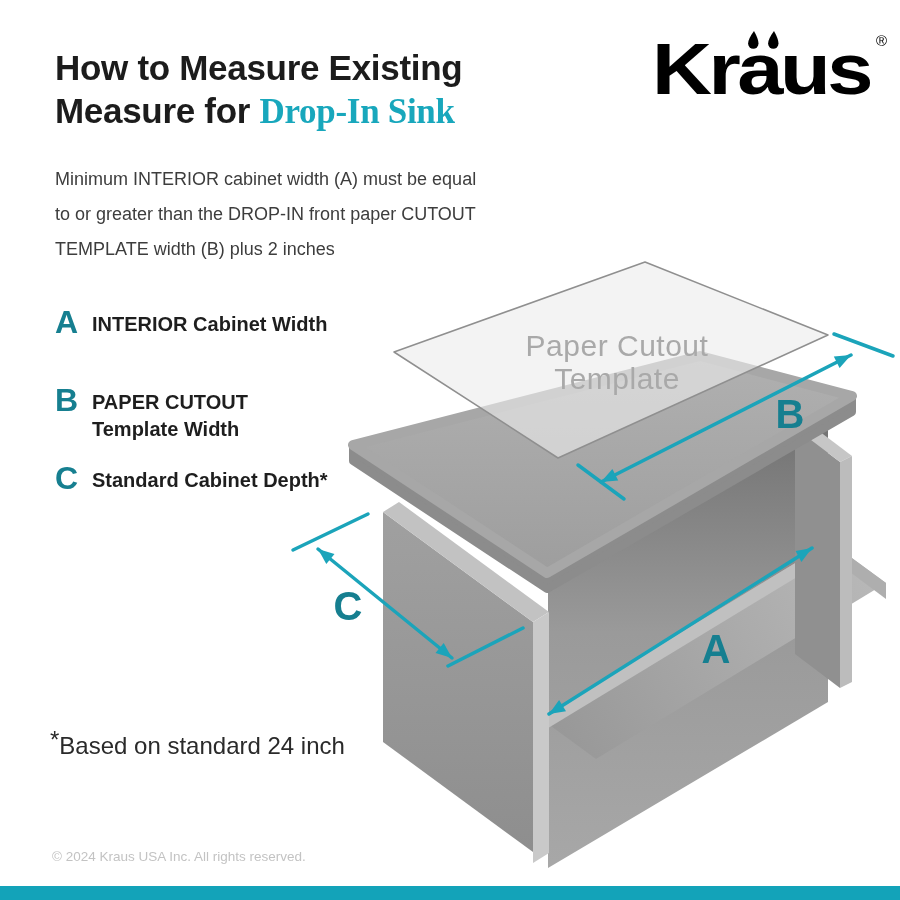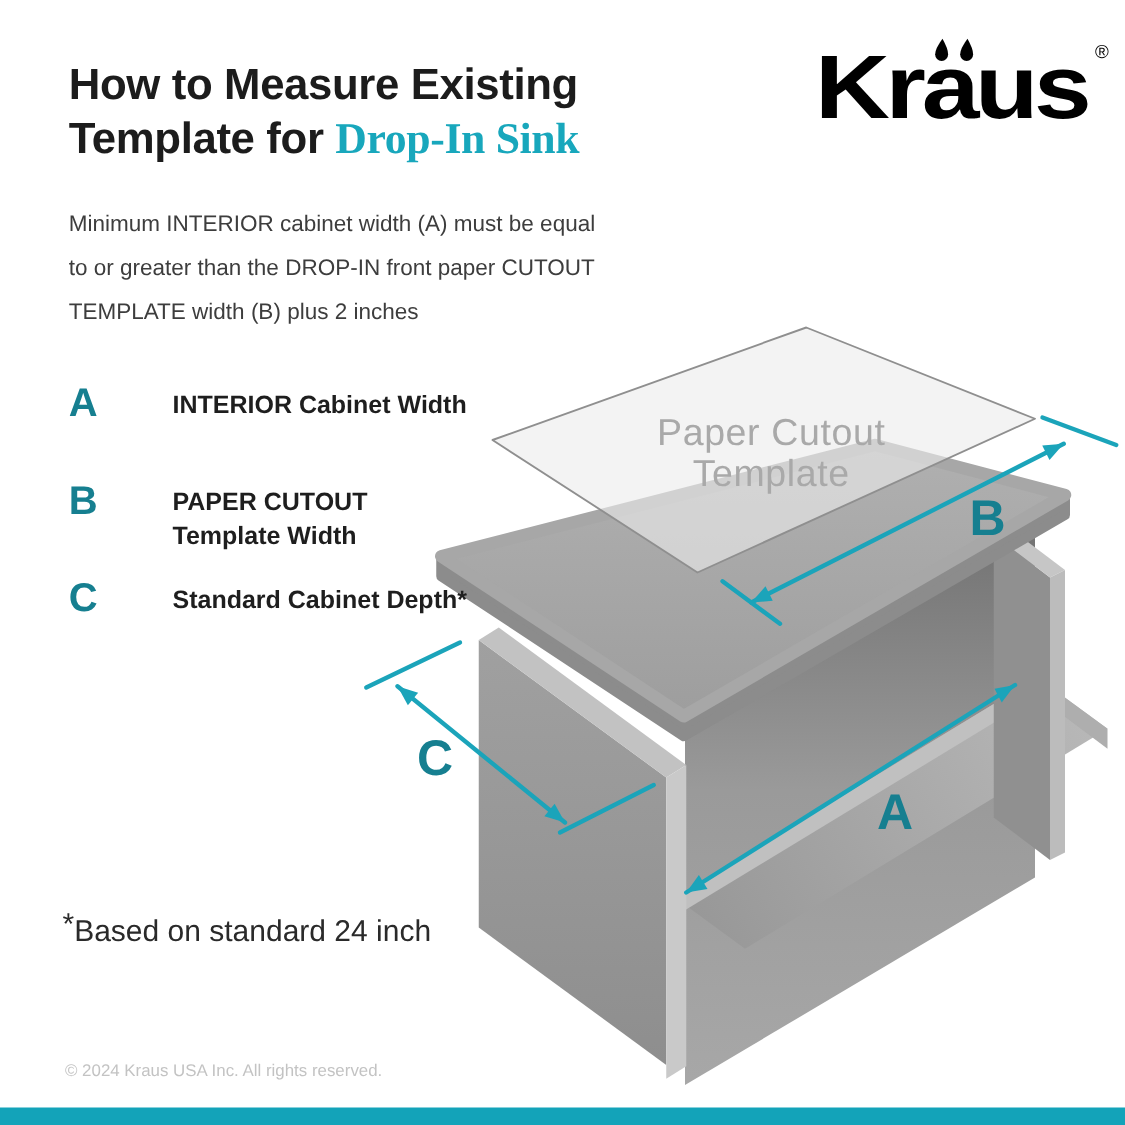--- a/index.html
+++ b/index.html
@@ -9,21 +9,21 @@
   #title{position:absolute;left:55px;top:46px;font-size:35px;font-weight:bold;
          color:#1c1c1c;line-height:43px;letter-spacing:-0.3px;}
   #title .accent{color:#18a7bc;font-family:Liberation Serif, serif;}
   #logo{position:absolute;left:648px;top:28px;width:250px;height:80px;}
   
   #intro{position:absolute;left:55px;top:162px;width:560px;font-size:18px;
          color:#3d3d3d;line-height:35px;}
   
   .legend-row{position:absolute;left:55px;display:flex;align-items:flex-start;}
   .legend-key{width:37px;font-size:32px;font-weight:bold;color:#167f90;line-height:32px;}
-  .legend-label{font-size:20px;font-weight:bold;color:#1e1e1e;line-height:27px;padding-top:5px;margin-left:46px;}
+  .legend-label{font-size:20px;font-weight:bold;color:#1e1e1e;line-height:27px;padding-top:5px;}
   #legend-a{top:306px;} #legend-b{top:384px;} #legend-c{top:462px;}
   
   #footnote{position:absolute;left:50px;top:730px;font-size:24px;color:#2a2a2a;line-height:32px;}
   #footnote .sup{display:inline-block;transform:translateY(-6px);}
   #footnote .line2{padding-left:11px;}
   
   #copyright{position:absolute;left:52px;top:849px;font-size:13.5px;color:#c3c3c3;}
   #bottom-bar{position:absolute;left:0;bottom:0;width:900px;height:14px;background:#13a3b9;}
   
   #diagram{position:absolute;left:0;top:0;width:900px;height:900px;pointer-events:none;}
@@ -98,21 +98,21 @@
       <line x1="293" y1="550" x2="368" y2="514"></line>
       <line x1="448" y1="666" x2="523" y2="628"></line>
       <polygon points="318,549 326.3,564.1 334.5,554.1" stroke="none"></polygon>
       <polygon points="452,658 435.5,652.9 443.7,642.9" stroke="none"></polygon>
     </g>
     <text class="dim-label" x="348" y="620" text-anchor="middle">C</text>
   </svg>
 
   <div id="title">
     <div>How to Measure Existing</div>
-    <div><span>Template for </span><span class="accent">Drop-In Sink</span></div>
+    <div><span>Measure for </span><span class="accent">Drop-In Sink</span></div>
   </div>
 
   <svg id="logo" viewBox="0 0 250 80">
     <text x="4" y="66" font-size="72" font-weight="bold" fill="#000000" letter-spacing="-3" textLength="218" lengthAdjust="spacingAndGlyphs" font-family="Liberation Sans, DejaVu Sans, sans-serif">Kraus</text>
     <path fill="#000000" transform="translate(106,3)" d="M0 0 Q4.5 8 4.5 12.5 A5.2 5.2 0 1 1 -5.9 12.5 Q-5.9 8 0 0 Z"></path>
     <path fill="#000000" transform="translate(126,3)" d="M0 0 Q4.5 8 4.5 12.5 A5.2 5.2 0 1 1 -5.9 12.5 Q-5.9 8 0 0 Z"></path>
     <text x="228" y="18" font-size="15" fill="#000000">®</text>
   </svg>
 
   <div id="intro">

